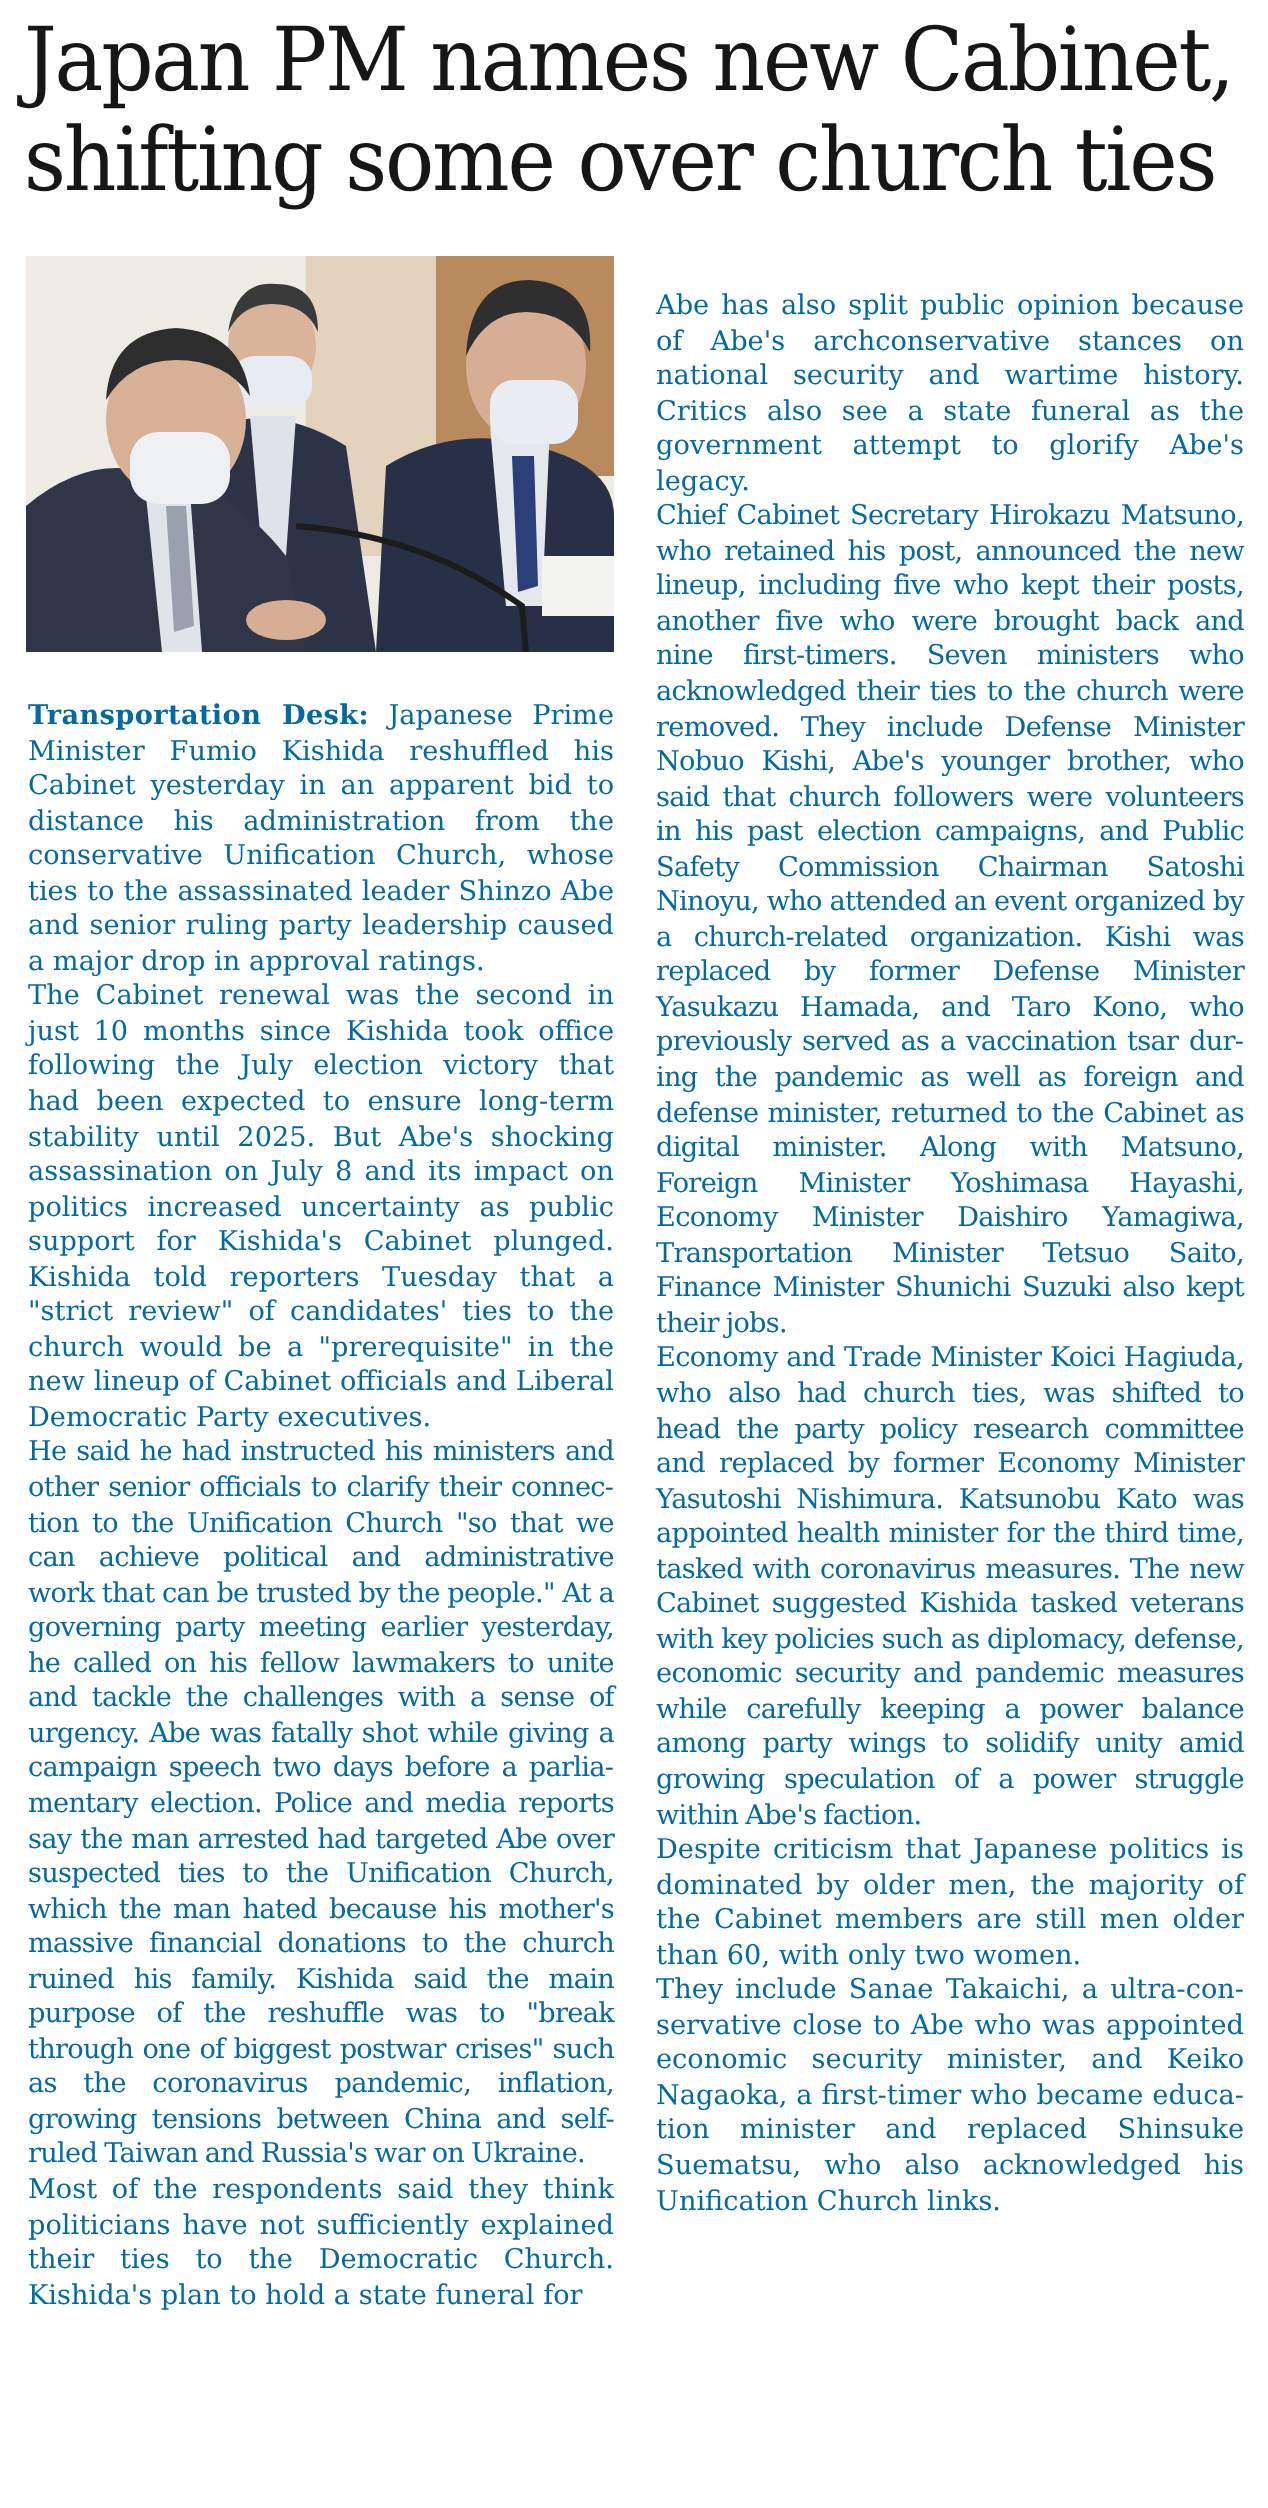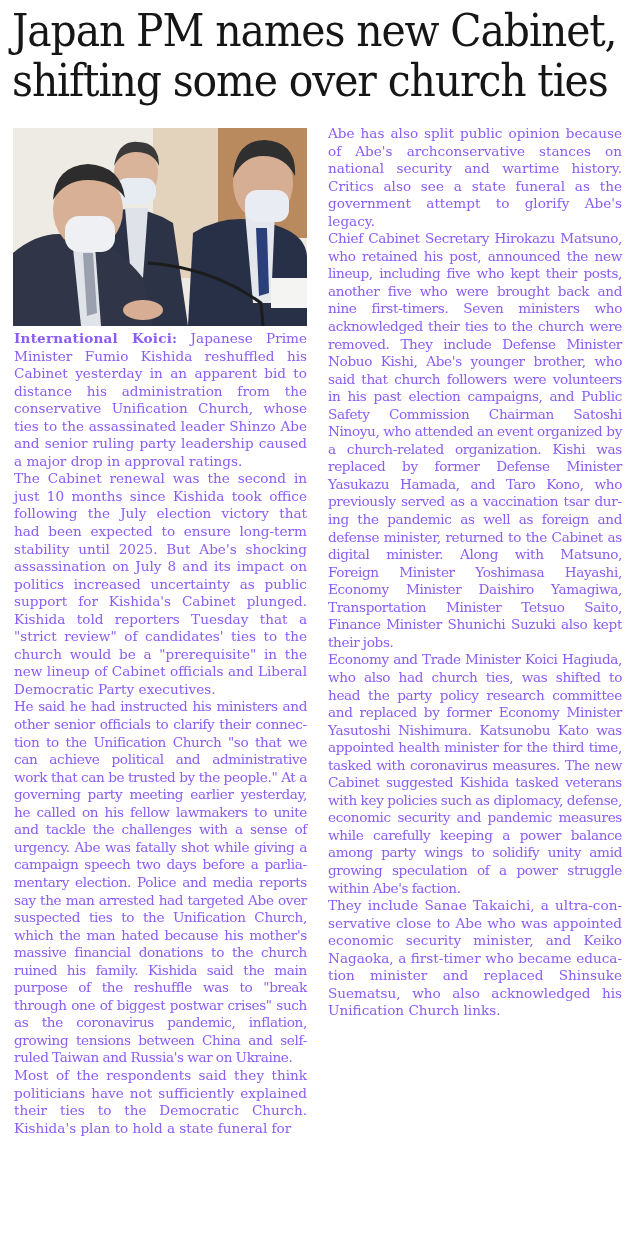--- a/index.html
+++ b/index.html
@@ -12,21 +12,21 @@
       transform: scaleX(0.93); transform-origin: left top;
     }
     .headline span { display: block; white-space: nowrap; }
     .photo {
       position: absolute; left: 13px; top: 128px; width: 294px; height: 198px;
       overflow: hidden; background: #e9e6e2;
     }
     .col {
       position: absolute; font-family: "DejaVu Serif", serif;
       font-size: 13.6px; line-height: 17.55px; text-align: justify;
-      hyphens: manual; color: #8b5cf6;
+      hyphens: manual; color: #0369a1; margin-top: 20px;
     }
     .col.left { left: 14px; top: 330px; width: 293px; }
     .col.right { left: 328px; top: 125px; width: 294px; }
     .col p { margin: 0; text-indent: 0; }
     .col p + p { margin-top: 0; }
     .lead { font-weight: bold; letter-spacing: 0.2px; }
     .tight { letter-spacing: -0.35px; word-spacing: -0.5px; }
   </style>
 </head>
 <body>
@@ -63,24 +63,25 @@
     <rect x="232" y="62" width="44" height="32" rx="12" fill="#e9edf3"></rect>
 
     <path d="M135 135 Q200 140 248 175 L250 198" stroke="#1c1c1c" stroke-width="3" fill="none"></path>
 
     <ellipse cx="130" cy="182" rx="20" ry="10" fill="#d7ae94"></ellipse>
     <rect x="258" y="150" width="36" height="30" fill="#f4f4f2"></rect>
   </svg>
 </div>
 
 <div class="col left">
-  <p><span class="lead">International Koici:</span> <span>Japanese Prime Minister Fumio Kishida reshuffled his Cabinet yesterday in an apparent bid to dis­tance his administration from the conserva­tive Unification Church, whose ties to the assassinated leader Shinzo Abe and senior ruling party leadership caused a major drop in approval ratings.</span></p>
+  <p><span class="lead">Transportation Desk:</span> <span>Japanese Prime Minister Fumio Kishida reshuffled his Cabinet yesterday in an apparent bid to dis­tance his administration from the conserva­tive Unification Church, whose ties to the assassinated leader Shinzo Abe and senior ruling party leadership caused a major drop in approval ratings.</span></p>
   <p>The Cabinet renewal was the second in just 10 months since Kishida took office follow­ing the July election victory that had been expected to ensure long-term stability until 2025. But Abe's shocking assassination on July 8 and its impact on politics increased uncertainty as public support for Kishida's Cabinet plunged. Kishida told reporters Tuesday that a "strict review" of candidates' ties to the church would be a "prerequisite" in the new lineup of Cabinet officials and Liberal Democratic Party executives.</p>
   <p class="tight">He said he had instructed his ministers and other senior officials to clarify their connec­tion to the Unification Church "so that we can achieve political and administrative work that can be trusted by the people." At a governing party meeting earlier yesterday, he called on his fellow lawmakers to unite and tackle the challenges with a sense of urgency. Abe was fatally shot while giving a campaign speech two days before a parlia­mentary election. Police and media reports say the man arrested had targeted Abe over suspected ties to the Unification Church, which the man hated because his mother's massive financial donations to the church ruined his family. Kishida said the main purpose of the reshuffle was to "break through one of biggest postwar crises" such as the coronavirus pandemic, inflation, growing tensions between China and self-ruled Taiwan and Russia's war on Ukraine.</p>
   <p>Most of the respondents said they think politicians have not sufficiently explained their ties to the Democratic Church. Kishida's plan to hold a state funeral for</p>
 </div>
 
 <div class="col right">
   <p>Abe has also split public opinion because of Abe's archconservative stances on national security and wartime history. Critics also see a state funeral as the government attempt to glorify Abe's legacy.</p>
   <p class="tight">Chief Cabinet Secretary Hirokazu Matsuno, who retained his post, announced the new lineup, including five who kept their posts, another five who were brought back and nine first-timers. Seven ministers who acknowledged their ties to the church were removed. They include Defense Minister Nobuo Kishi, Abe's younger brother, who said that church followers were volunteers in his past election campaigns, and Public Safety Commission Chairman Satoshi Ninoyu, who attended an event organized by a church-related organization. Kishi was replaced by former Defense Minister Yasukazu Hamada, and Taro Kono, who previously served as a vaccination tsar dur­ing the pandemic as well as foreign and defense minister, returned to the Cabinet as digital minister. Along with Matsuno, Foreign Minister Yoshimasa Hayashi, Economy Minister Daishiro Yamagiwa, Transportation Minister Tetsuo Saito, Finance Minister Shunichi Suzuki also kept their jobs.</p>
   <p class="tight">Economy and Trade Minister Koici Hagiuda, who also had church ties, was shifted to head the party policy research committee and replaced by former Economy Minister Yasutoshi Nishimura. Katsunobu Kato was appointed health minister for the third time, tasked with coronavirus measures. The new Cabinet suggested Kishida tasked veterans with key policies such as diplomacy, defense, economic security and pandemic measures while carefully keeping a power balance among party wings to solidify unity amid growing speculation of a power strug­gle within Abe's faction.</p>
+  <p>Despite criticism that Japanese politics is dominated by older men, the majority of the Cabinet members are still men older than 60, with only two women.</p>
   <p>They include Sanae Takaichi, a ultra-con­servative close to Abe who was appointed economic security minister, and Keiko Nagaoka, a first-timer who became educa­tion minister and replaced Shinsuke Suematsu, who also acknowledged his Unification Church links.</p>
 </div>
 
 </body></html>

